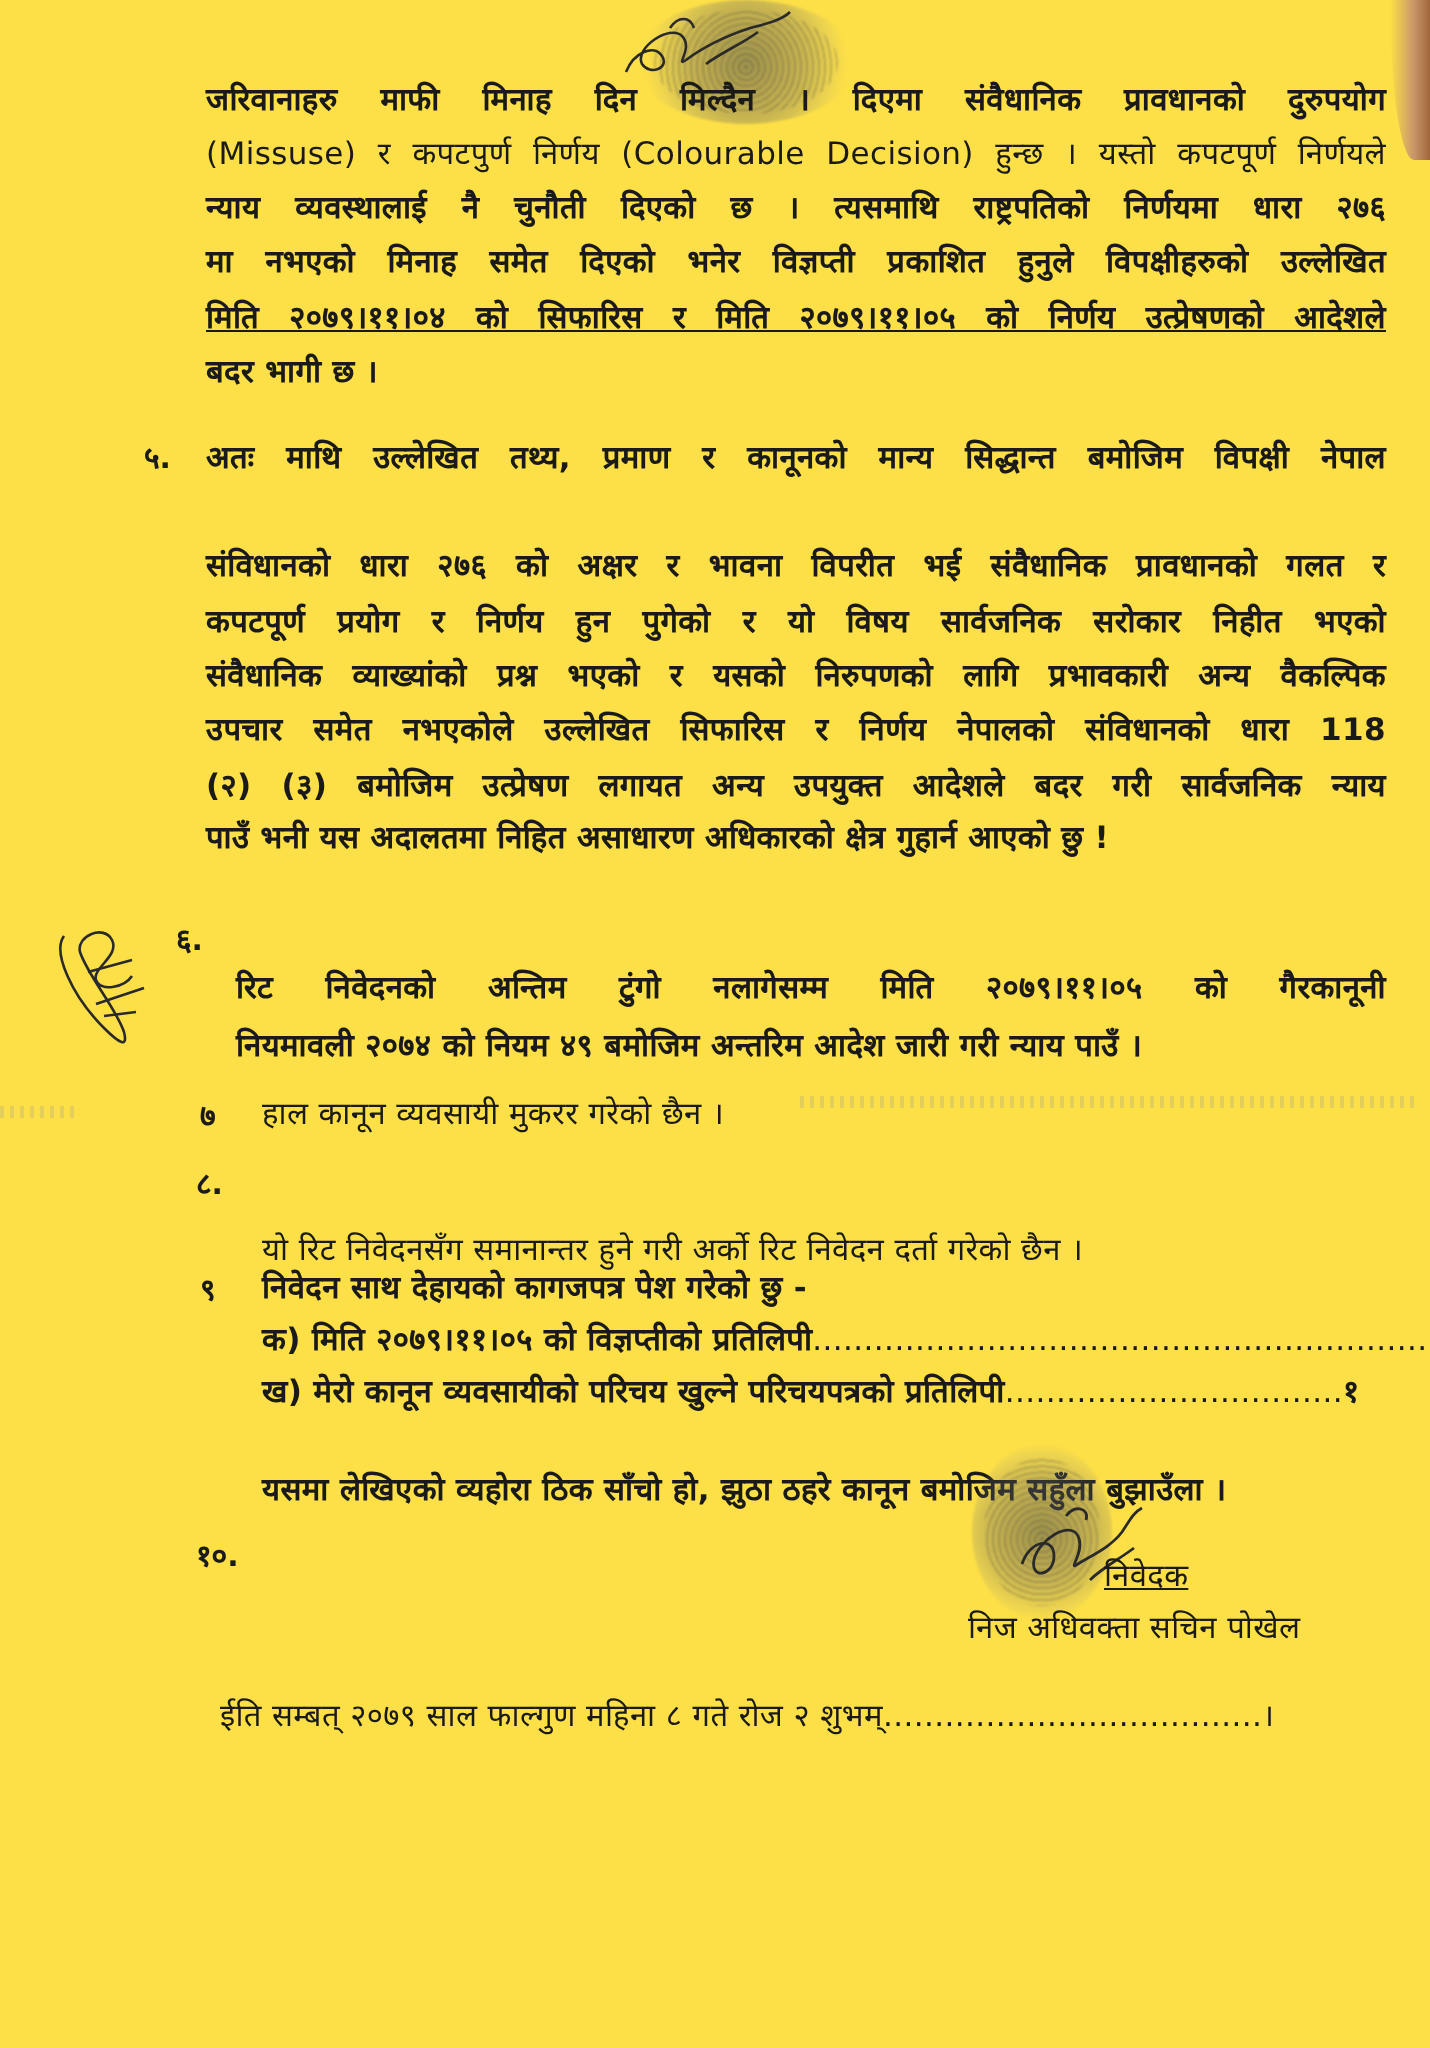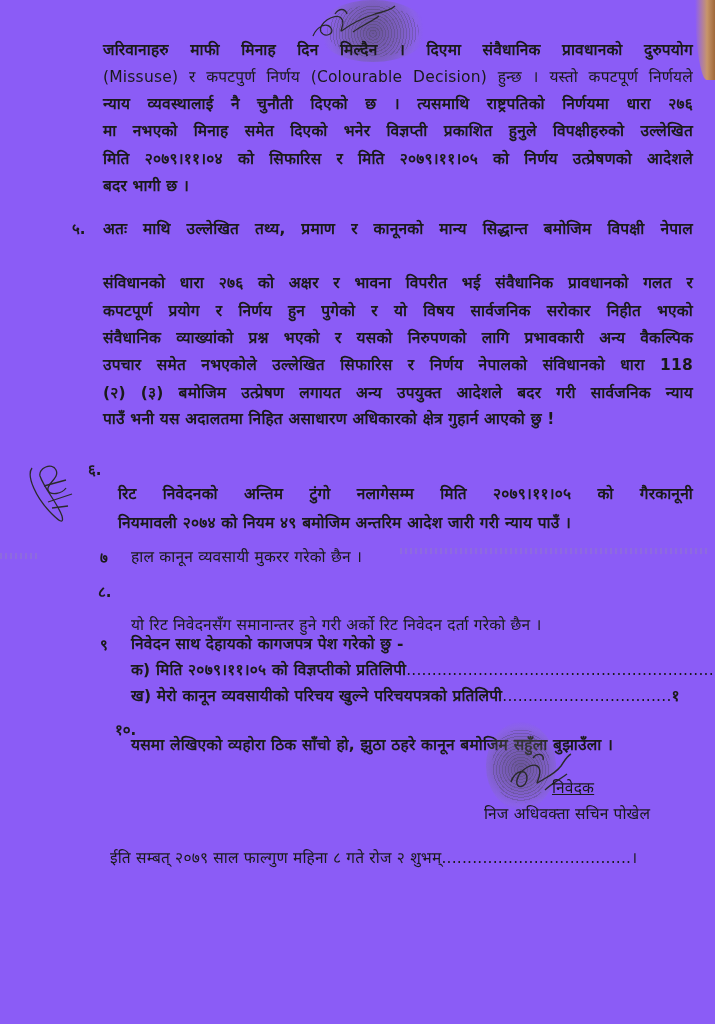--- a/index.html
+++ b/index.html
@@ -11,21 +11,21 @@
       height: 1024px;
       background: #fbfbf9;
       position: relative;
       overflow: hidden;
       font-family: "DejaVu Sans", sans-serif;
       color: #1a1a1a;
     }
     .page {
       position: absolute;
       inset: 0;
-      background: #8b5cf6;
+      background: #fde047;
     }
     .corner-shadow {
       position: absolute;
       right: 0;
       top: 0;
       width: 20px;
       height: 80px;
       background: linear-gradient(to left, #a0683a 0%, #c8956a 40%, rgba(240,230,220,0) 100%);
       border-bottom-left-radius: 60% 100%;
     }
@@ -87,21 +87,21 @@
       <path d="M8 32 C12 22, 22 18, 26 24 C30 30, 20 34, 16 28 C12 20, 30 8, 36 14 C42 20, 32 30, 38 26 C46 20, 58 14, 70 10 C78 8, 86 6, 90 2"></path>
       <path d="M30 10 C34 4, 40 4, 42 10"></path>
       <path d="M48 28 C56 22, 66 18, 74 12"></path>
     </svg>
   </div>
 
   <div class="line justify" style="left:103px; top:40px; width:590px;">जरिवानाहरु माफी मिनाह दिन मिल्दैन । दिएमा संवैधानिक प्रावधानको दुरुपयोग</div>
   <div class="line justify light" style="left:103px; top:67px; width:590px;">(Missuse) र कपटपुर्ण निर्णय (Colourable Decision) हुन्छ । यस्तो कपटपूर्ण निर्णयले</div>
   <div class="line justify" style="left:103px; top:94px; width:590px;">न्याय व्यवस्थालाई नै चुनौती दिएको छ । त्यसमाथि राष्ट्रपतिको निर्णयमा धारा २७६</div>
   <div class="line justify" style="left:103px; top:121px; width:590px;">मा नभएको मिनाह समेत दिएको भनेर विज्ञप्ती प्रकाशित हुनुले विपक्षीहरुको उल्लेखित</div>
-  <div class="line justify" style="left:103px; top:149px; width:590px;">मिति २०७९।११।०४ को सिफारिस र मिति २०७९।११।०५ को निर्णय उत्प्रेषणको आदेशले</div>
+  <div class="line justify" style="left:103px; top:149px; width:590px;text-decoration:underline;">मिति २०७९।११।०४ को सिफारिस र मिति २०७९।११।०५ को निर्णय उत्प्रेषणको आदेशले</div>
   <div class="line" style="left:103px; top:176px;">बदर भागी छ ।</div>
 
   <div class="num" style="left:72px; top:219px;">५.</div>
   <div class="line justify" style="left:103px; top:219px; width:590px;">अतः माथि उल्लेखित तथ्य, प्रमाण र कानूनको मान्य सिद्धान्त बमोजिम विपक्षी नेपाल</div>
   <div class="line justify" style="left:103px; top:273px; width:590px;">संविधानको धारा २७६ को अक्षर र भावना विपरीत भई संवैधानिक प्रावधानको गलत र</div>
   <div class="line justify" style="left:103px; top:328px; width:590px;">संवैधानिक व्याख्यांको प्रश्न भएको र यसको निरुपणको लागि प्रभावकारी अन्य वैकल्पिक</div>
   <div class="line justify" style="left:103px; top:301px; width:590px;">कपटपूर्ण प्रयोग र निर्णय हुन पुगेको र यो विषय सार्वजनिक सरोकार निहीत भएको</div>
   <div class="line justify" style="left:103px; top:355px; width:590px;">उपचार समेत नभएकोले उल्लेखित सिफारिस र निर्णय नेपालको संविधानको धारा 118</div>
   <div class="line justify" style="left:103px; top:383px; width:590px;">(२) (३) बमोजिम उत्प्रेषण लगायत अन्य उपयुक्त आदेशले बदर गरी सार्वजनिक न्याय</div>
   <div class="line" style="left:103px; top:409px;">पाउँ भनी यस अदालतमा निहित असाधारण अधिकारको क्षेत्र गुहार्न आएको छु !</div>
@@ -131,21 +131,21 @@
   <div class="num" style="left:100px; top:635px;">९</div>
   <div class="line" style="left:131px; top:634px;">निवेदन साथ देहायको कागजपत्र पेश गरेको छु -</div>
 
   <div class="line" style="left:131px; top:660px;">
     <span>क) मिति २०७९।११।०५ को विज्ञप्तीको प्रतिलिपी</span><span class="light" style="font-weight:normal;">...............................................................</span>
   </div>
   <div class="line" style="left:131px; top:686px;">
     <span>ख) मेरो कानून व्यवसायीको परिचय खुल्ने परिचयपत्रको प्रतिलिपी</span><span style="font-weight:normal;">.................................</span><span>१</span>
   </div>
 
-  <div class="num" style="left:98px; top:720px;margin-left:17px;">१०.</div>
+  <div class="num" style="left:98px; top:768px;">१०.</div>
   <div class="line" style="left:131px; top:735px;">यसमा लेखिएको व्यहोरा ठिक साँचो हो, झुठा ठहरे कानून बमोजिम सहुँला बुझाउँला ।</div>
 
   <div class="fingerprint" style="left:486px; top:722px; width:70px; height:88px;"></div>
   <div class="signature" style="left:505px; top:752px; width:70px; height:46px;">
     <svg viewBox="0 0 70 46" fill="none" stroke="#2a2a2a" stroke-width="1.4">
       <path d="M6 30 C10 18, 22 16, 22 26 C22 36, 10 38, 12 28 C14 18, 30 8, 34 16 C38 24, 28 34, 34 30 C40 26, 50 22, 56 14 C60 8, 62 4, 66 2"></path>
       <path d="M28 6 C32 0, 40 2, 38 8"></path>
       <path d="M40 38 C46 32, 54 28, 62 22"></path>
     </svg>
   </div>

